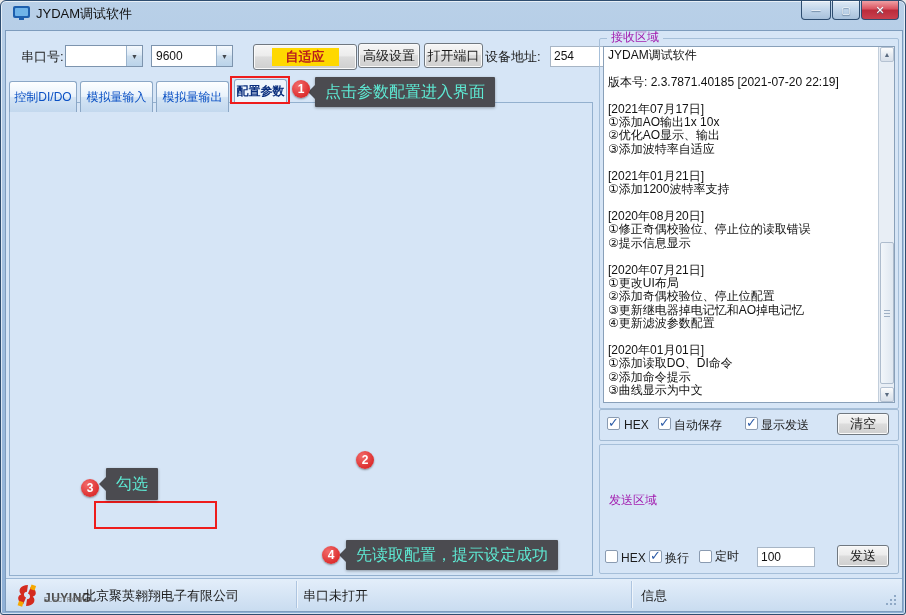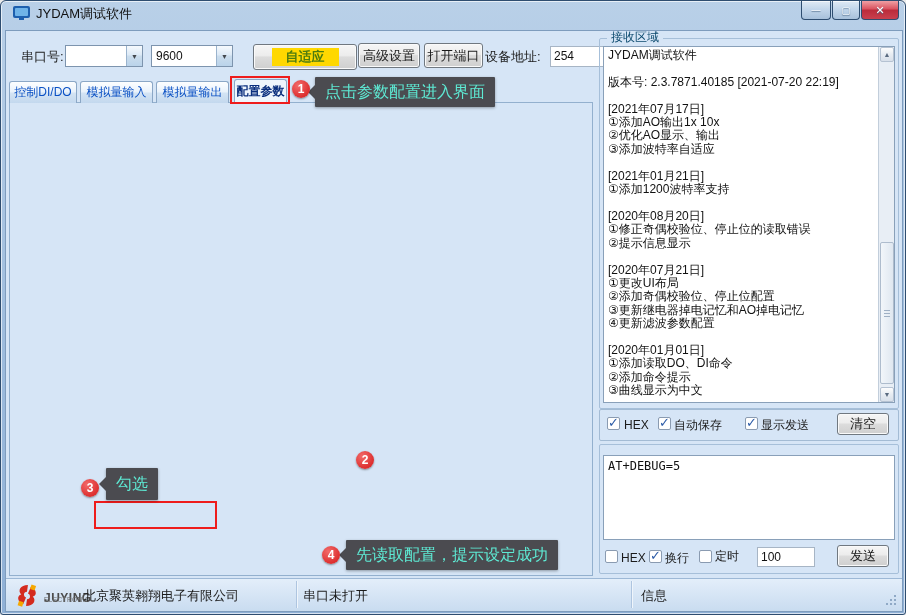--- a/index.html
+++ b/index.html
@@ -16,22 +16,22 @@
   .inp{background:#fff;border:1px solid #a7b5c5;font-size:12px;color:#111;padding:2px 3px;overflow:hidden;white-space:nowrap;line-height:14px;}
   .inp.ro{background:#eff1f4;border-color:#bec9d6;}
   .combo{background:#fff;border:1px solid #7d94ae;font-size:12px;color:#111;overflow:hidden;}
   .combo .cval{position:absolute;left:4px;top:2px;white-space:nowrap;line-height:14px;}
   .combo .dd{position:absolute;right:0;top:0;bottom:0;width:16px;background:linear-gradient(#f6fafd,#dcE9f6 45%,#cbdded 50%,#bad3ea);border-left:1px solid #9ab3cd;color:#43484e;font-size:7px;display:flex;align-items:center;justify-content:center;}
   .btn{border:1px solid #707880;border-radius:3px;background:linear-gradient(#f6f6f6,#ececec 45%,#dcdcdc 50%,#cfcfcf);box-shadow:inset 0 0 0 1px #fafafa;font-size:13px;color:#1a1a1a;display:flex;align-items:center;justify-content:center;white-space:nowrap;}
   .cb{width:13px;height:13px;background:#fff;border:1px solid #8a9bb1;border-radius:2px;}
   .cb .glyph{display:none;}
   .cb.checked .glyph{display:block;position:absolute;left:0px;top:-3px;font-size:13px;font-weight:bold;color:#2b5ba7;}
   .group{border:1px solid #a6bfd9;border-radius:3px;}
-  .gcap{font-size:12px;color:#0c4a6e;background:#d6e5f6;padding:0 4px;white-space:nowrap;line-height:13px;}
-  .tab{height:22px;top:80px;background:linear-gradient(#fdfeff,#e9f2fb 48%,#d4e4f4 52%,#c3d8ee);border:1px solid #8ba7c6;border-bottom:none;border-radius:3px 3px 0 0;color:#0a50c4;font-size:12px;display:flex;align-items:center;justify-content:center;z-index:2;}
+  .gcap{font-size:12px;color:#a21caf;background:#d6e5f6;padding:0 4px;white-space:nowrap;line-height:13px;}
+  .tab{height:31px;top:80px;background:linear-gradient(#fdfeff,#e9f2fb 48%,#d4e4f4 52%,#c3d8ee);border:1px solid #8ba7c6;border-bottom:none;border-radius:3px 3px 0 0;color:#0a50c4;font-size:12px;display:flex;align-items:center;justify-content:center;z-index:2;}
   .tab.active{top:78px;height:24px;background:#eef5fc;color:#0a2e7d;font-weight:bold;z-index:4;}
   .page{border:1px solid #93b0ce;background:#d6e5f6;z-index:1;}
   .tip{background:#4b4b50;color:#5eead4;font-size:16px;line-height:28px;padding:0 10px;white-space:nowrap;z-index:12;border-radius:1px;box-shadow:0 1px 3px rgba(0,0,0,.35);}
   .tip:before{content:"";position:absolute;left:-7px;top:50%;margin-top:-7px;border:7px solid transparent;border-right-color:#4b4b50;border-left:none;}
   .circ{width:18px;height:18px;border-radius:50%;background:radial-gradient(circle at 35% 30%,#f26a6a,#dd2f2f 70%);color:#fff;font-size:12px;font-weight:bold;display:flex;align-items:center;justify-content:center;z-index:13;box-shadow:0 1px 2px rgba(0,0,0,.4);}
   .redrect{border:2px solid #ee1c1c;z-index:11;}
   .mono{font-family:"DejaVu Sans Mono","Liberation Mono",monospace;}
   .pre{white-space:pre-line;}
   .sbar{background:#e8eef5;border-left:1px solid #c2cedb;}
   .sbtn{position:absolute;left:1px;width:14px;height:15px;background:linear-gradient(#fdfdfd,#e7ecf2 50%,#d8e0ea);border:1px solid #b5c2d2;border-radius:2px;color:#5a6b80;font-size:7px;display:flex;align-items:center;justify-content:center;}
@@ -68,21 +68,21 @@
   <span class="abs lbl big" style="left:20px;top:49px;">串口号:</span>
   <div class="abs combo" style="left:64px;top:44px;width:78px;height:22px;">
     <span class="cval" style="top:3px;"></span>
     <span class="dd">▼</span>
   </div>
   <div class="abs combo" style="left:150px;top:44px;width:82px;height:22px;">
     <span class="cval" style="top:3px;">9600</span>
     <span class="dd">▼</span>
   </div>
   <div class="abs btn" style="left:252px;top:43px;width:104px;height:26px;">
-    <span style="background:#ffd800;color:#4d7c0f;font-weight:bold;font-size:13px;padding:1px 14px;line-height:16px;">自适应</span>
+    <span style="background:#ffd800;color:#b91c1c;font-weight:bold;font-size:13px;padding:1px 14px;line-height:16px;">自适应</span>
   </div>
   <div class="abs btn" style="left:357px;top:42px;width:62px;height:25px;">
       <span>高级设置</span>
     </div>
   <div class="abs btn" style="left:423px;top:42px;width:59px;height:25px;">
       <span>打开端口</span>
     </div>
   <span class="abs lbl big" style="left:484px;top:49px;">设备地址:</span>
   <div class="abs inp" style="left:549px;top:45px;width:56px;height:21px;">254</div>
 
@@ -260,23 +260,20 @@
   <span class="abs cb checked" style="left:744px;top:416px;">
       <span class="glyph">✓</span>
     </span>
   <span class="abs lbl" style="left:760px;top:417px;">显示发送</span>
   <div class="abs btn" style="left:836px;top:412px;width:52px;height:22px;">
       <span>清空</span>
     </div>
 
   <div class="abs group" style="left:598px;top:443px;width:300px;height:130px;border-radius:2px;"></div>
   <span class="abs gcap" style="left:604px;top:462px;margin-top:31px;">发送区域</span>
-  <div class="abs" style="left:602px;top:454px;width:292px;height:85px;background:#fff;border:1px solid #89a0b9;">
-    <div class="abs mono" style="left:4px;top:3px;font-size:12px;color:#111;">AT+DEBUG=5</div>
-  </div>
   <span class="abs cb" style="left:604px;top:549px;"></span>
   <span class="abs lbl" style="left:620px;top:550px;">HEX</span>
   <span class="abs cb checked" style="left:648px;top:549px;">
       <span class="glyph">✓</span>
     </span>
   <span class="abs lbl" style="left:664px;top:550px;">换行</span>
   <span class="abs cb" style="left:698px;top:549px;"></span>
   <span class="abs lbl" style="left:714px;top:548px;">定时</span>
   <div class="abs inp" style="left:756px;top:546px;width:58px;height:20px;">100</div>
   <div class="abs btn" style="left:836px;top:544px;width:52px;height:22px;">

